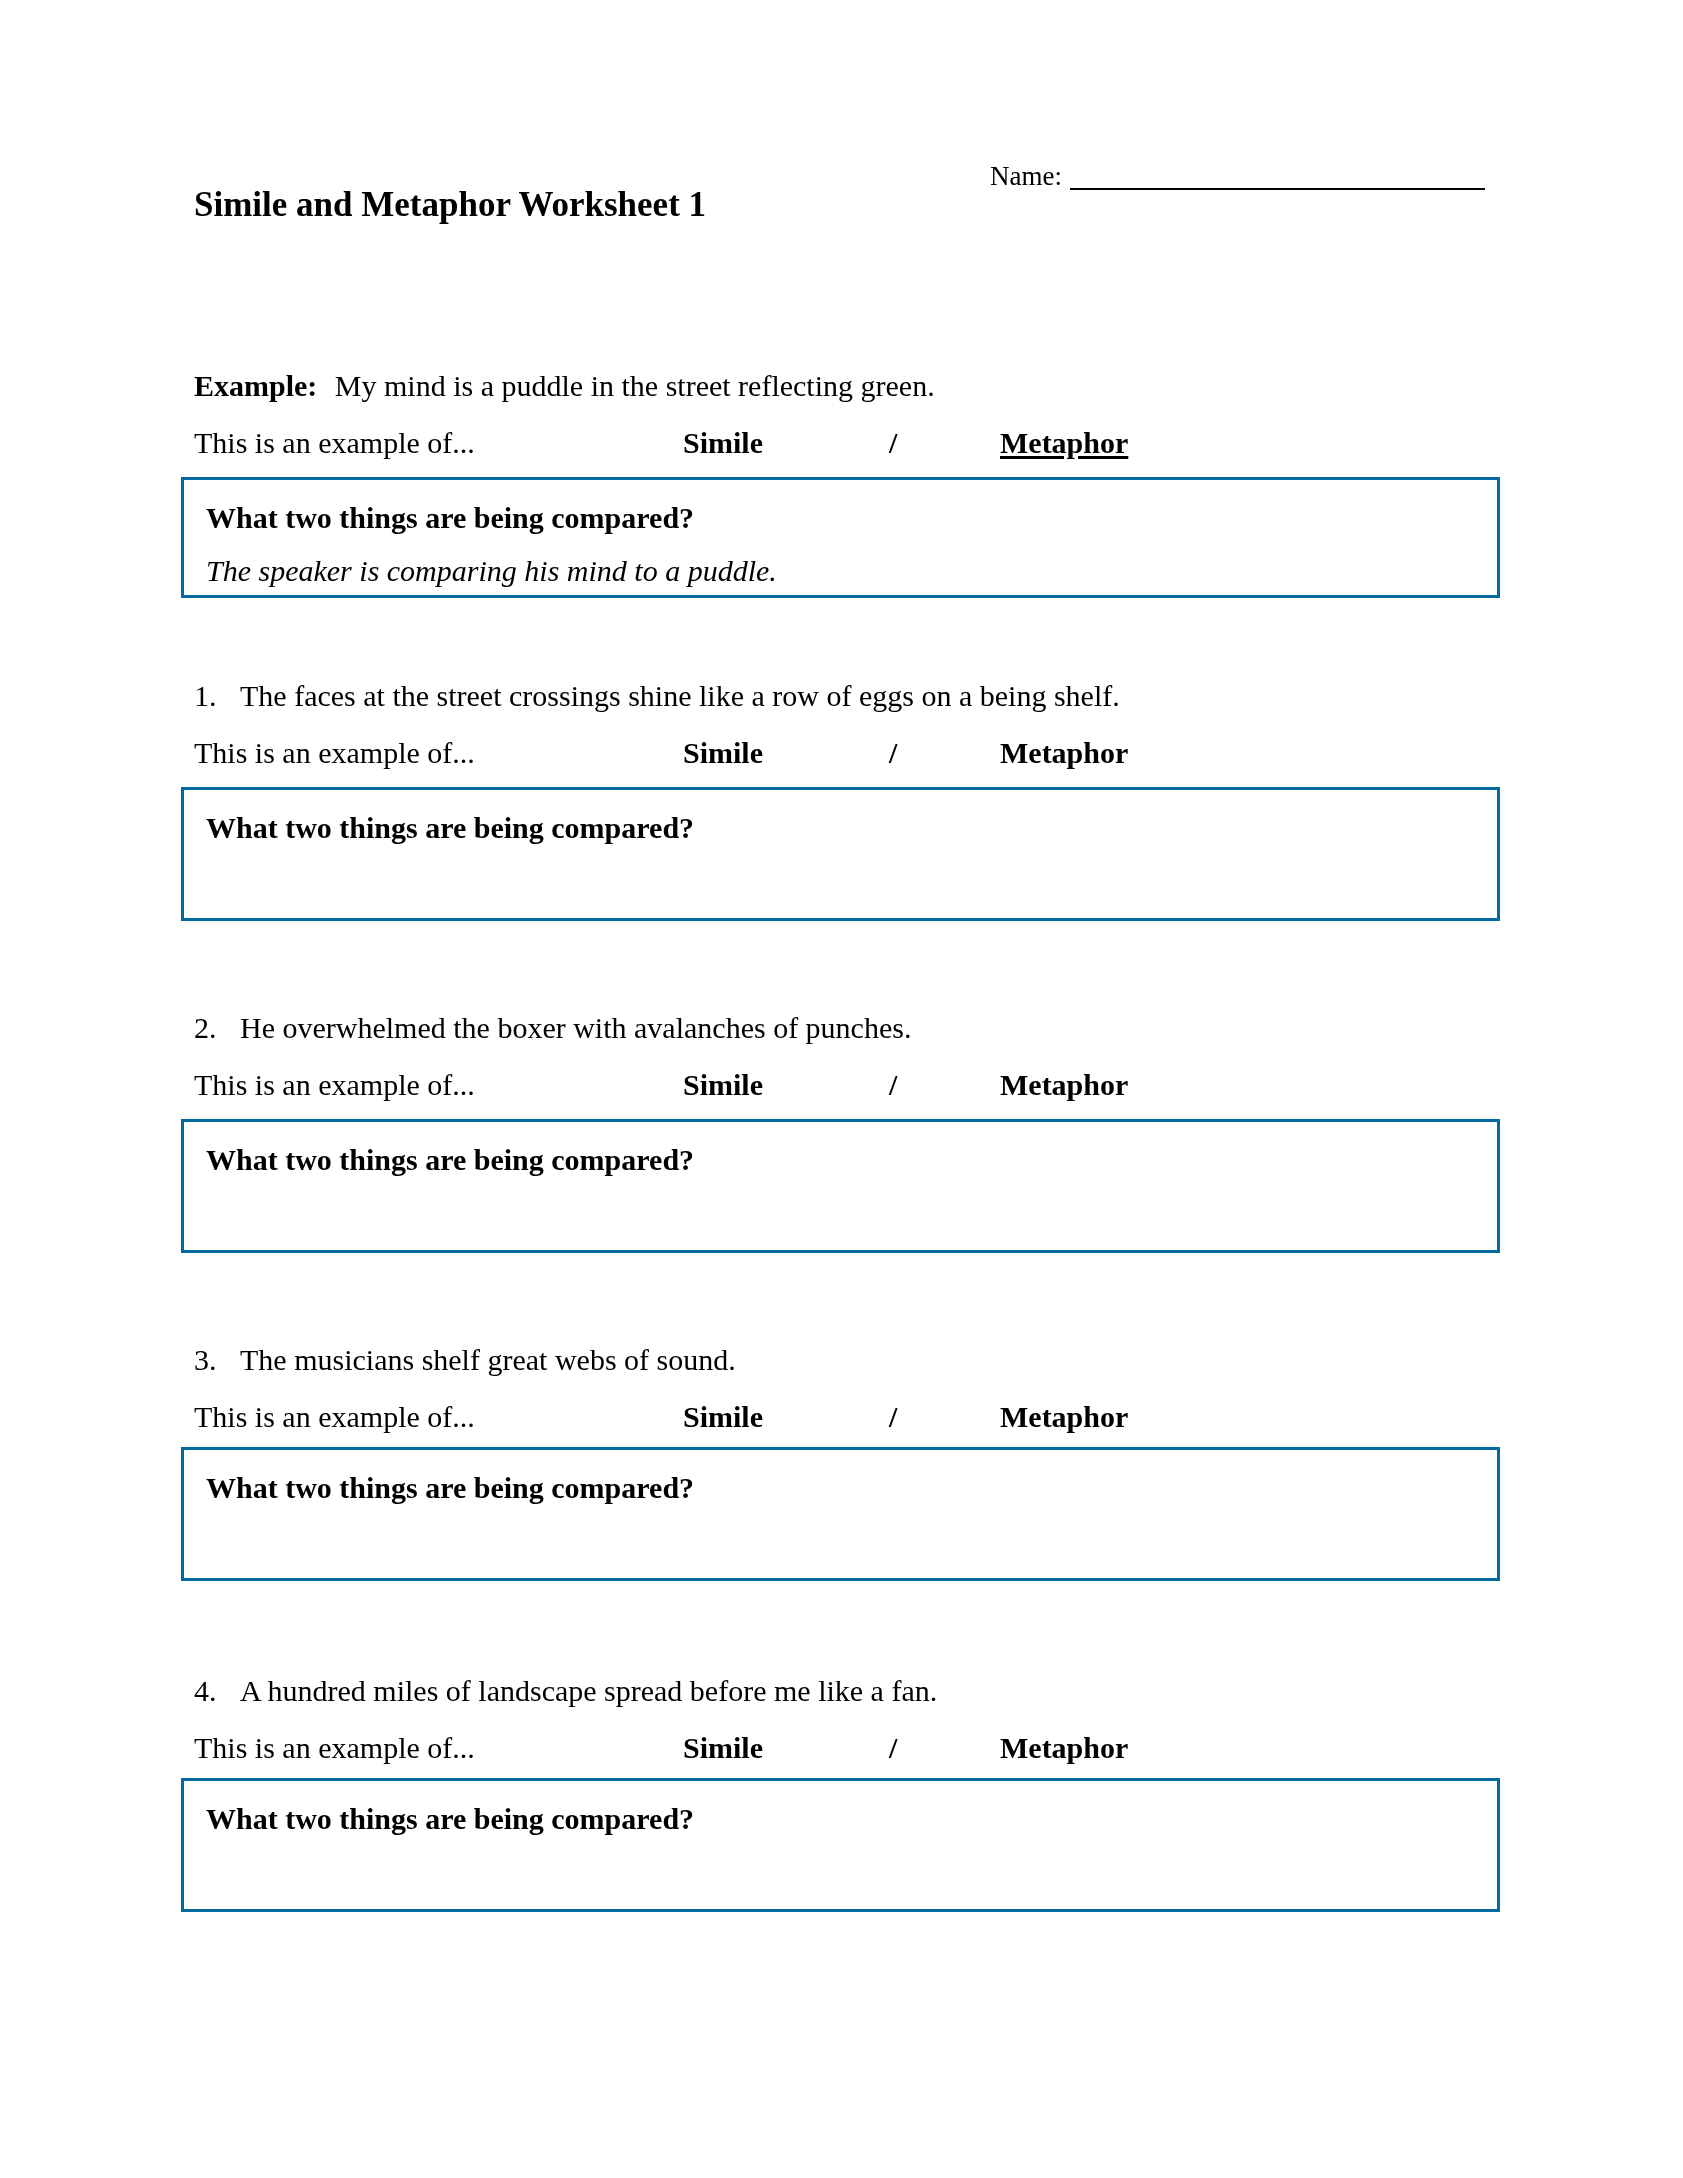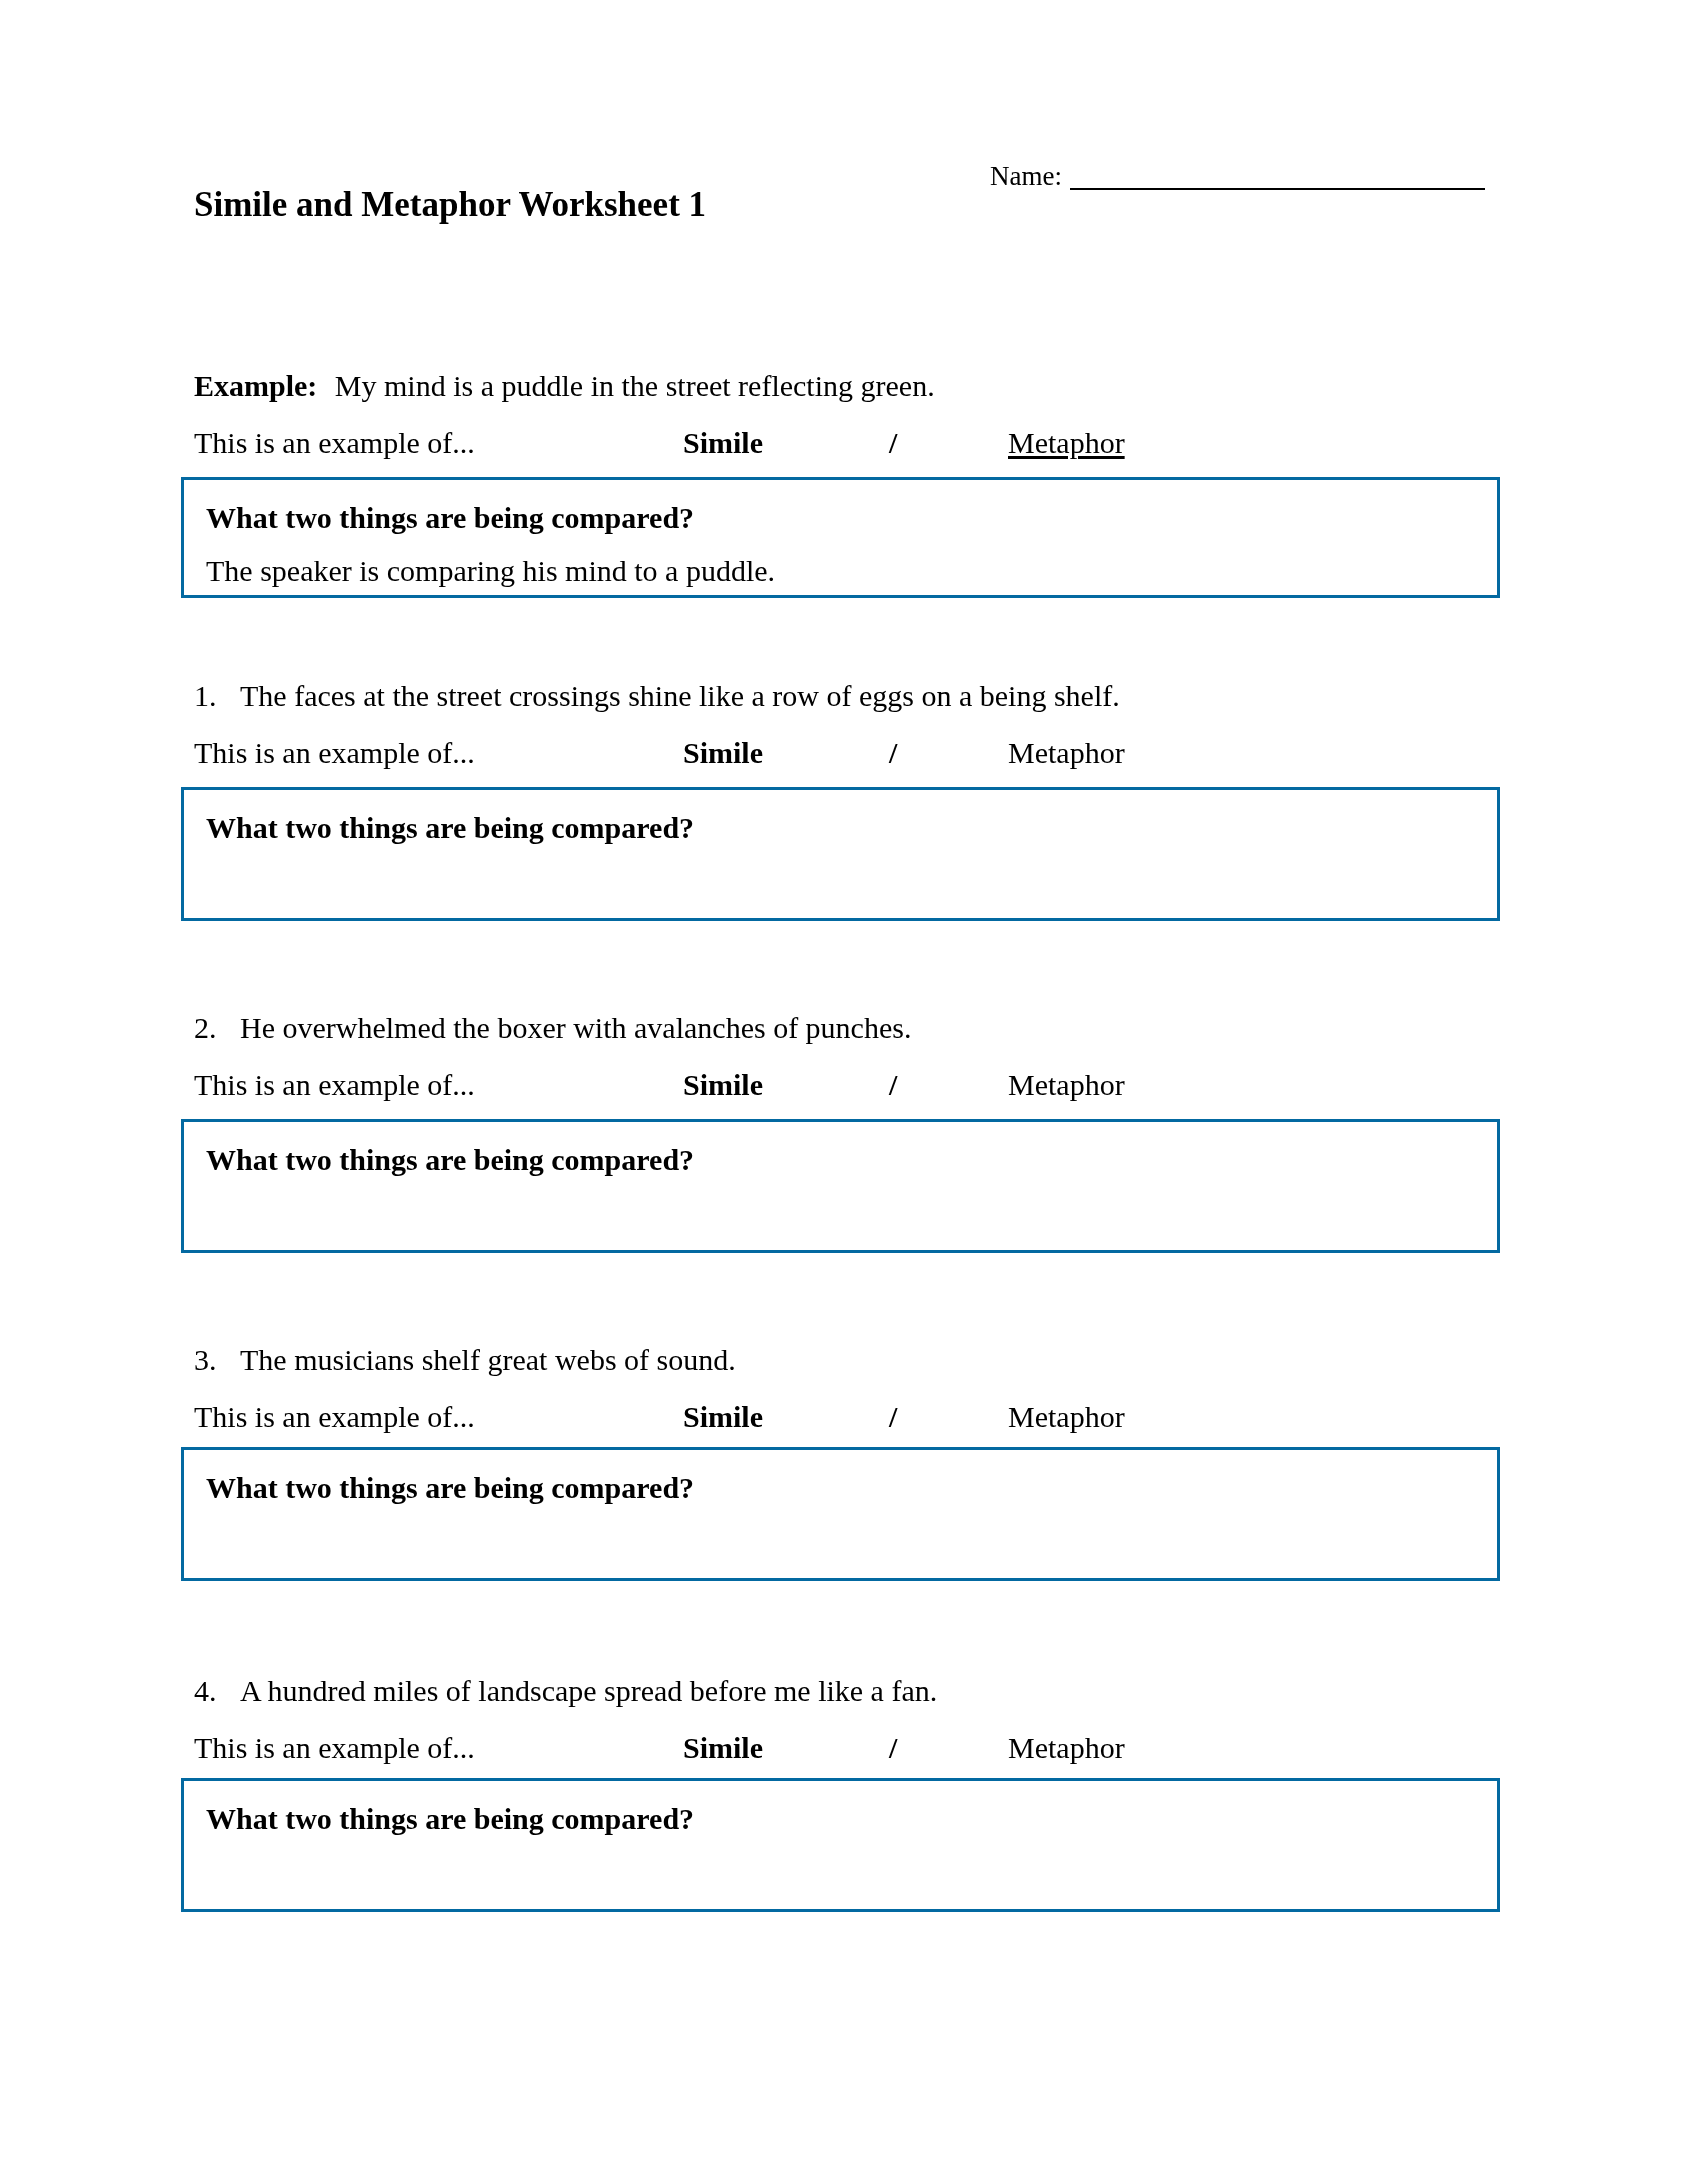--- a/index.html
+++ b/index.html
@@ -134,23 +134,22 @@
     position: absolute;
     left: 695px;
     top: 0;
     font-weight: bold;
     white-space: nowrap;
   }
   .choice-metaphor {
     position: absolute;
     left: 806px;
     top: 0;
-    font-weight: normal;
-    white-space: nowrap;
-    margin-left: 8px;
+    font-weight: bold;
+    white-space: nowrap;
   }
   .selected {
     text-decoration: underline;
     text-underline-offset: 3px;
   }
 
   
   .answer-box {
     position: absolute;
     left: 181px;
@@ -160,20 +159,21 @@
     background: #fff;
   }
   .answer-q {
     font-size: 30px;
     font-weight: bold;
     line-height: 1.3;
     padding: 18px 0 0 22px;
   }
   .answer-a {
     font-size: 30px;
+    font-style: italic;
     line-height: 1.3;
     padding: 14px 0 0 22px;
   }
 </style>
 </head>
 <body>
 
 <div class="page">
 
   <div class="header">

